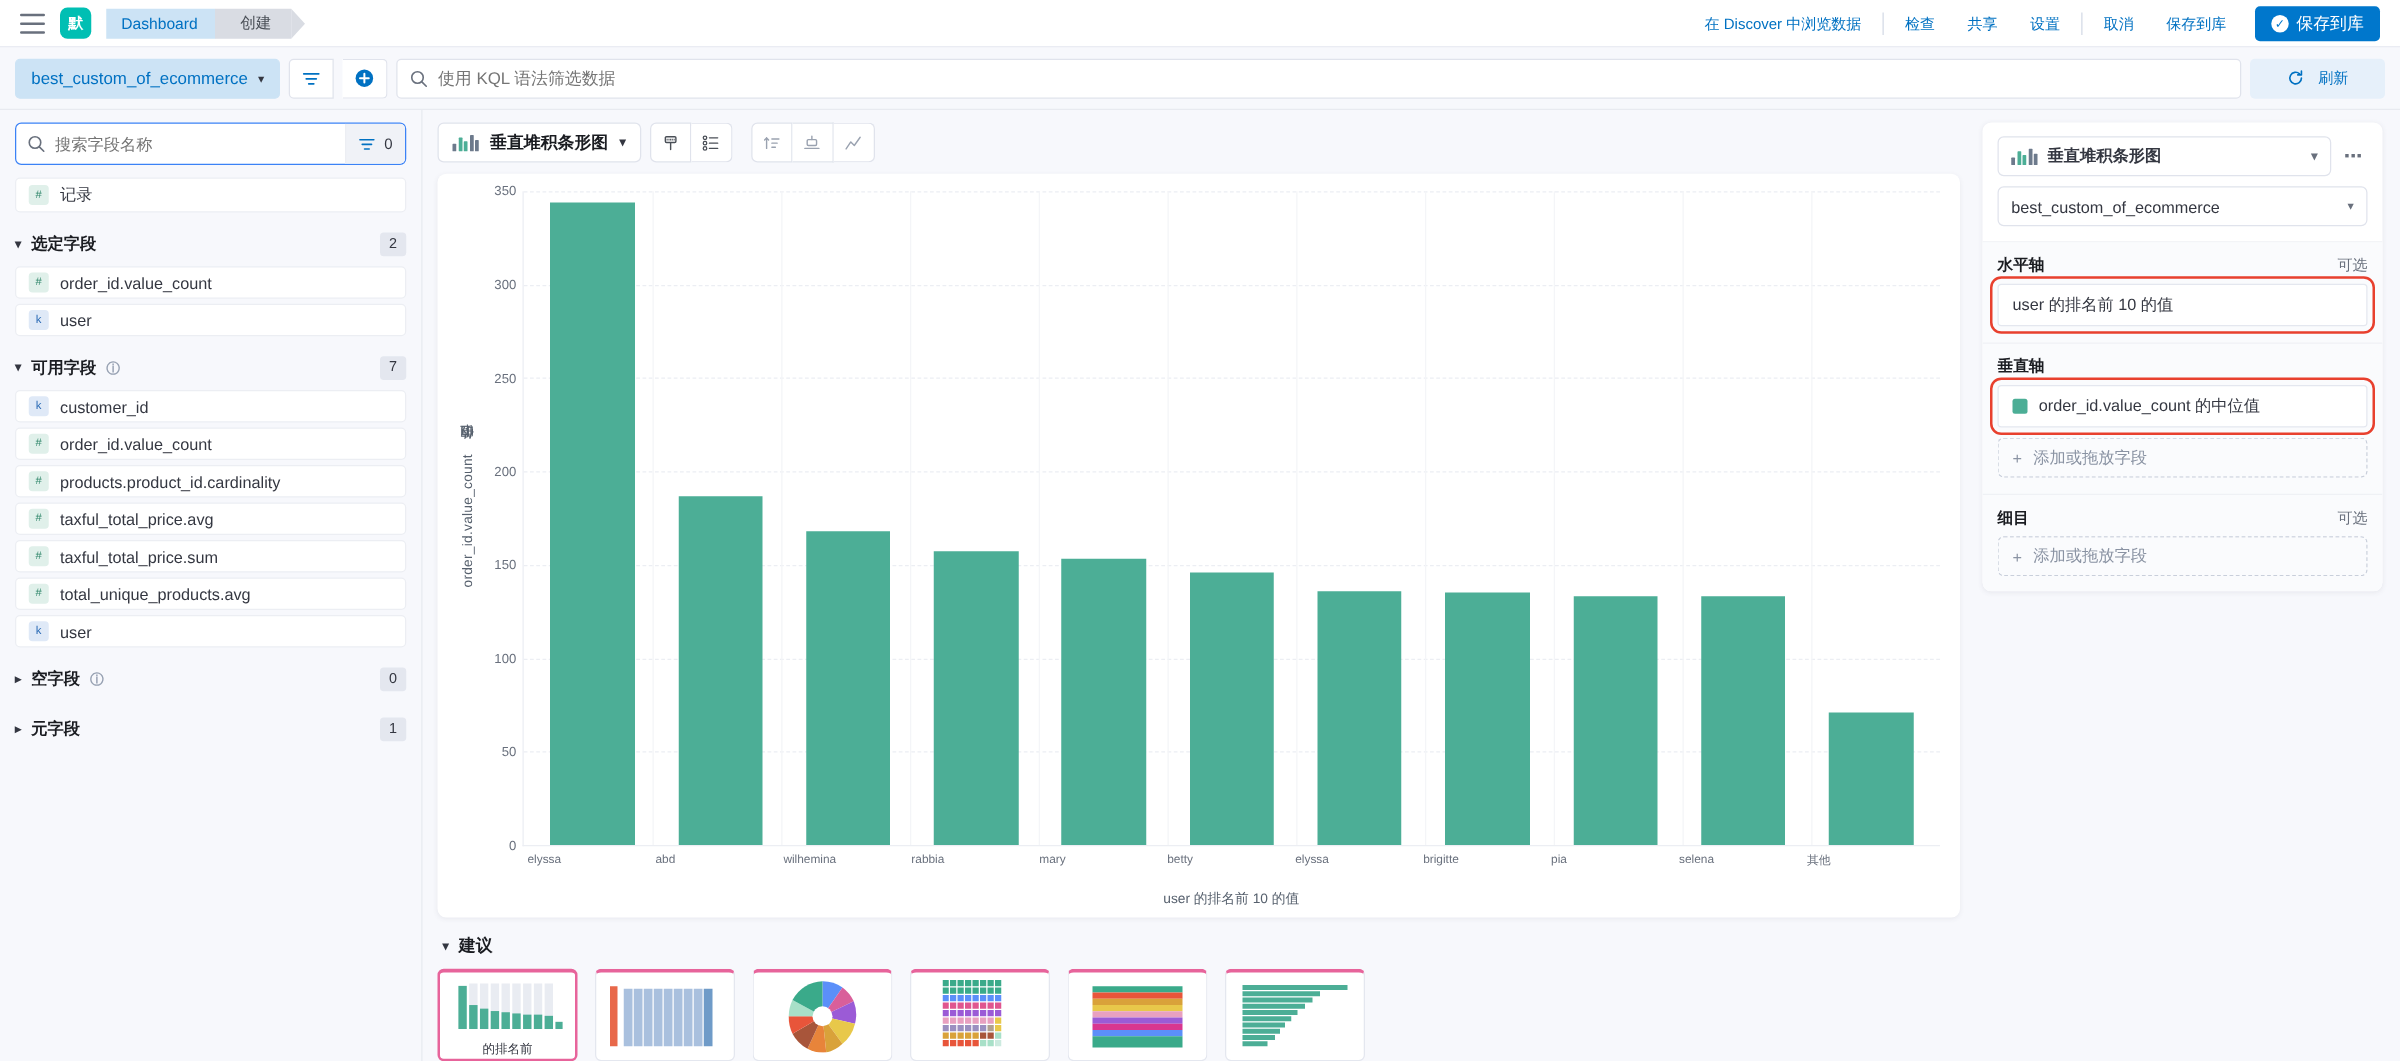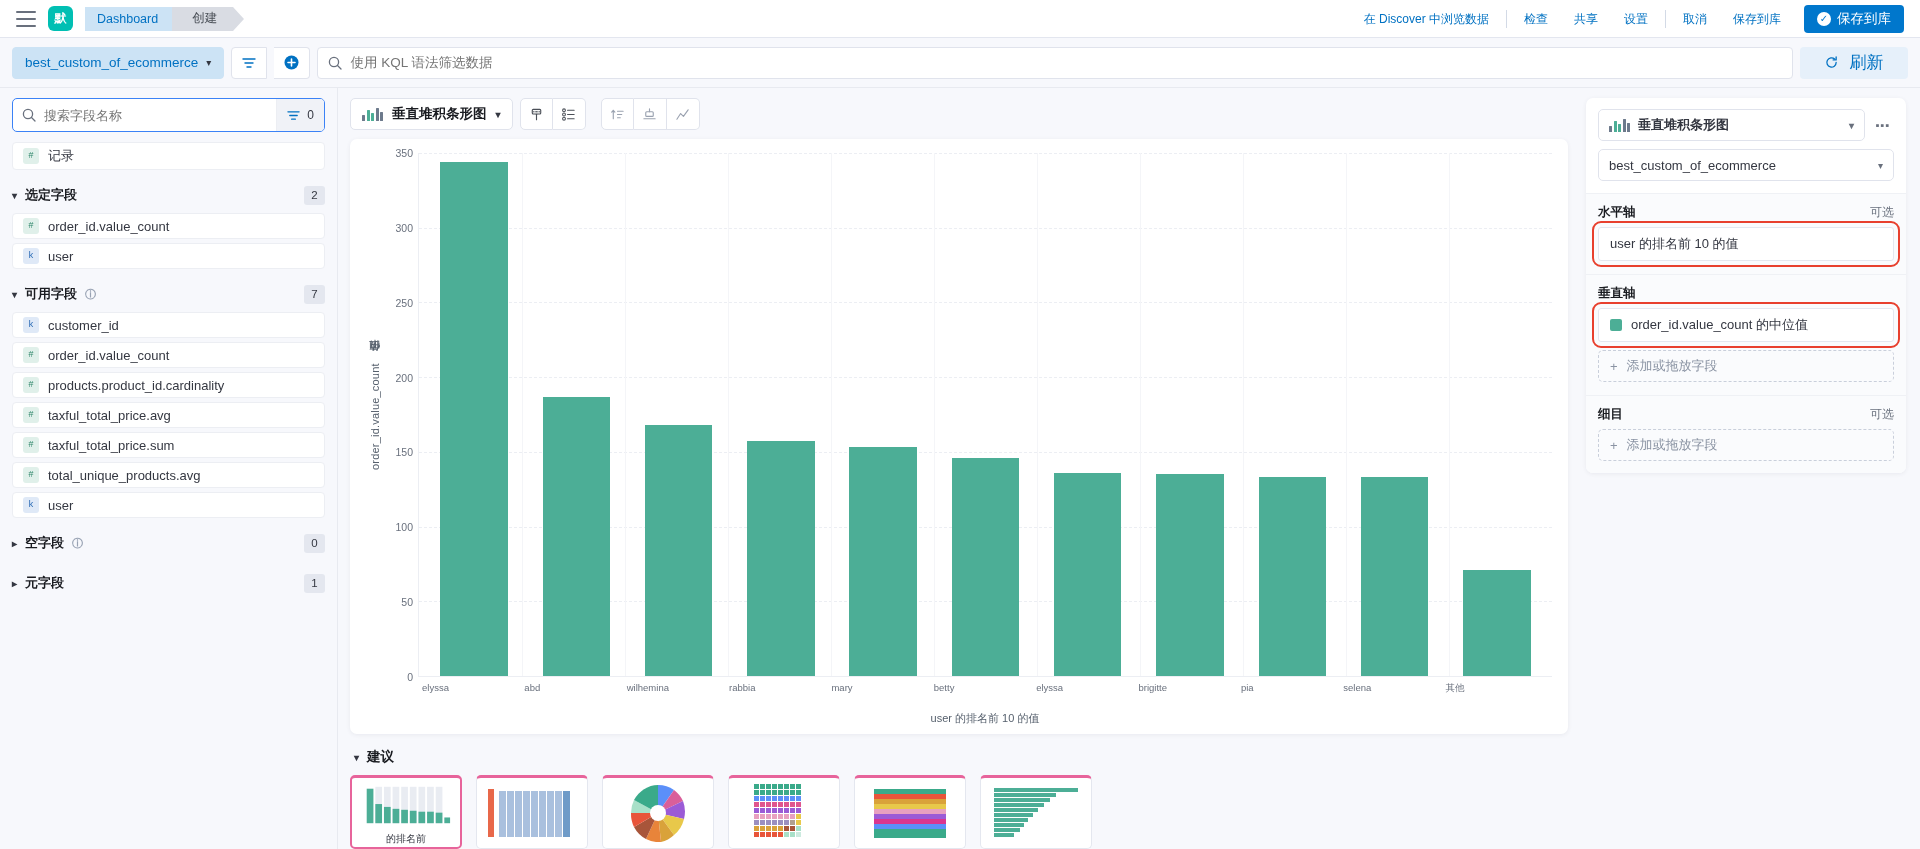--- a/index.html
+++ b/index.html
@@ -74,21 +74,21 @@
   .kql-input {
     flex: 1; height: 32px; background: #fff; border: 1px solid #e0e3ec;
     border-radius: 4px; display: flex; align-items: center; padding: 0 10px; gap: 8px;
   }
   .kql-input input {
     border: none; outline: none; flex: 1; font-size: 13.5px; color: #69707d;
     font-family: "Liberation Sans", sans-serif; background: transparent;
   }
   .refresh-btn {
     background: #e6f0fa; color: #0071c2; border: none; border-radius: 4px;
-    height: 32px; padding: 0 18px; font-size: 17px; cursor: pointer;
+    height: 32px; padding: 0 18px; font-size: 12px; cursor: pointer;
     display: flex; align-items: center; gap: 12px; min-width: 108px;
     justify-content: center; font-family: "Liberation Sans", sans-serif;
   }
 
   
   .main { display: flex; height: 761px; }
 
   
   .sidebar {
     width: 338px; background: #f7f8fc; border-right: 1px solid #e8eaf0;

